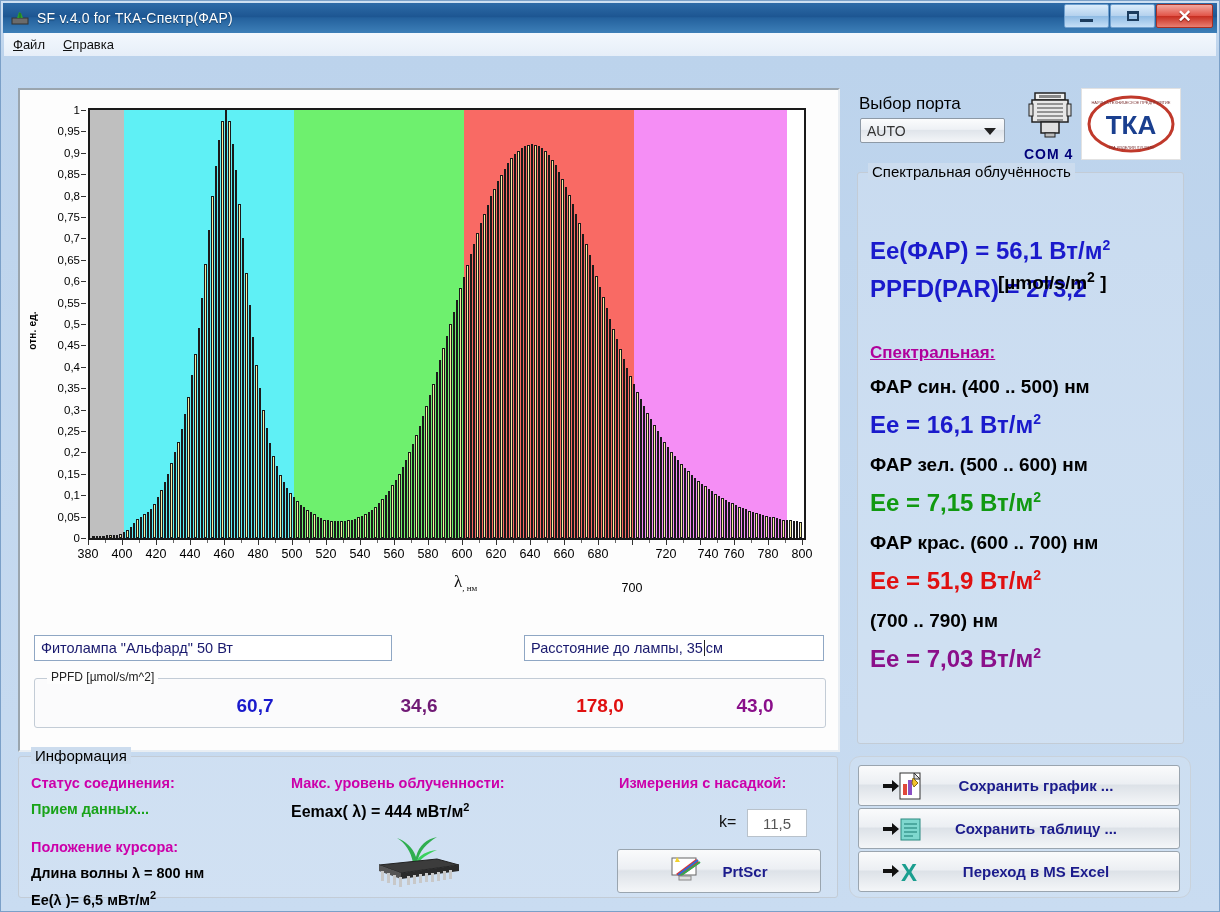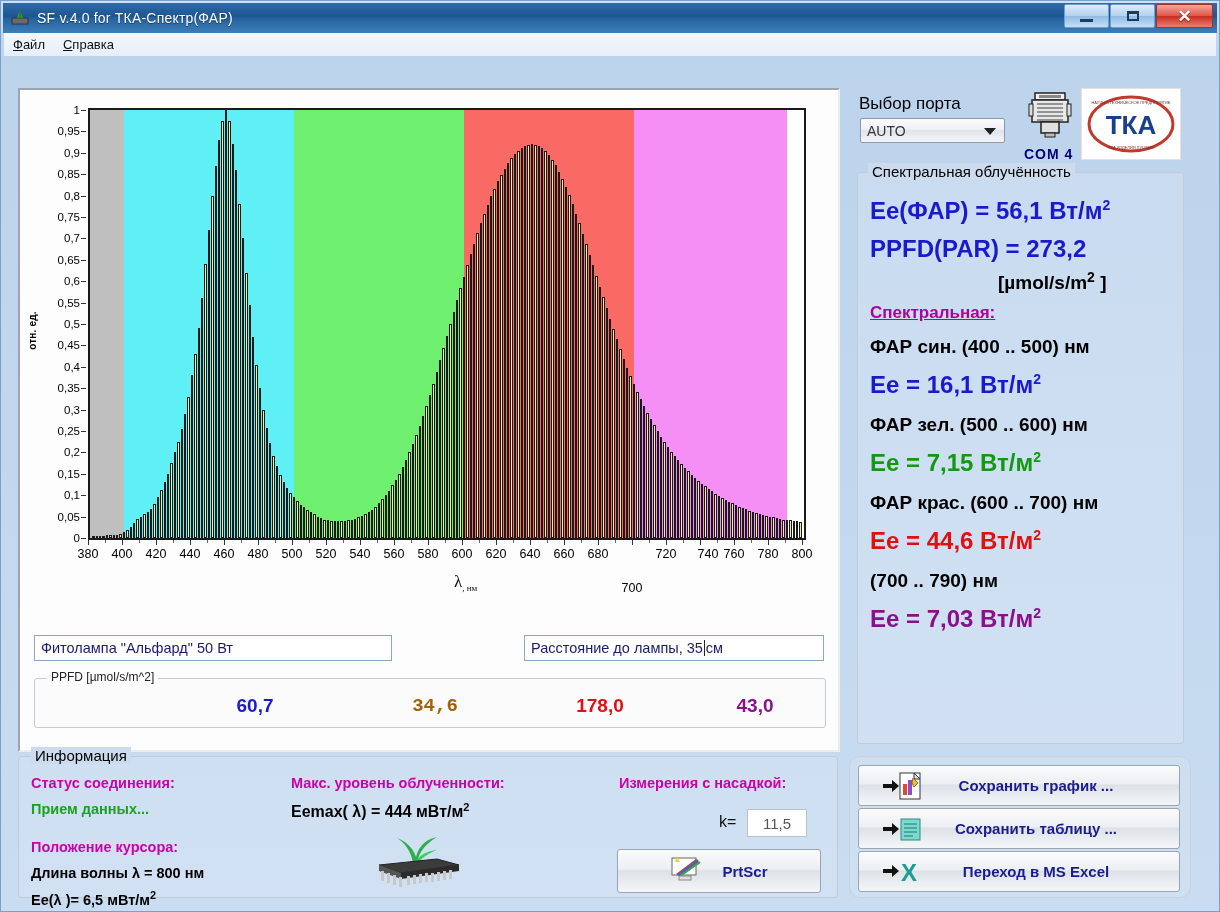--- a/index.html
+++ b/index.html
@@ -104,21 +104,21 @@
   .port-icon{position:absolute;left:178px;top:2px;width:46px;height:48px;}
   .tka-logo{
     position:absolute;left:232px;top:0px;width:98px;height:70px;background:#fff;
     border:1px solid #e2e2e2;display:flex;align-items:center;justify-content:center;
   }
   .group-sp{
     position:absolute;left:8px;top:84px;width:325px;height:570px;
     border:1px solid #c3ccd6;border-radius:3px;background:rgba(255,255,255,0.18);
   }
   .group-sp-title{position:absolute;left:10px;top:-10px;font-size:15px;color:#000;background:#ccdcee;padding:0 4px;}
-  .sp-line{position:absolute;left:12px;white-space:nowrap;}
+  .sp-line{position:absolute;left:12px;white-space:nowrap;margin-top:40px;}
   .big{font-size:24px;font-weight:bold;}
   .mid{font-size:19px;font-weight:bold;color:#000;}
   .sup{font-size:14px;vertical-align:super;font-weight:bold;}
   .subranges{font-size:17px;font-weight:bold;color:#b0009b;text-decoration:underline;}
   .units-line{position:absolute;left:140px;font-size:19px;font-weight:bold;color:#000;}
   
   .infobox{
     position:absolute;left:14px;top:700px;width:818px;height:140px;
     border:1px solid #c3ccd6;border-radius:3px;background:rgba(255,255,255,0.15);
   }
@@ -522,21 +522,21 @@
           <span>Расстояние до лампы, 35</span>
             <span class="caret"></span>
             <span>см</span>
         </div>
       </div>
 
       <div class="ppfdbox">
         <div class="ppfd-legend">PPFD [µmol/s/m^2]</div>
         <div id="ppfdvals">
             <div class="ppfd-val" style="left: 220px; color: rgb(26, 26, 204);">60,7</div>
-            <div class="ppfd-val" style="left: 400px; color: #a16207; font-family: Liberation Mono, monospace;">34,6</div>
+            <div class="ppfd-val" style="left: 384px; color: #701a75;">34,6</div>
             <div class="ppfd-val" style="left: 565px; color: rgb(224, 16, 16);">178,0</div>
             <div class="ppfd-val" style="left: 720px; color: rgb(138, 15, 138);">43,0</div>
           </div>
       </div>
     </div>
 
     <div class="rightpanel">
       <div class="port-label">Выбор порта</div>
       <div class="port-select">
         <span>AUTO</span>
@@ -586,21 +586,21 @@
           <span>Ee = 16,1 Вт/м</span><span class="sup">2</span>
         </div>
 
         <div class="sp-line mid" style="top:241px;">ФАР зел. (500 .. 600) нм</div>
         <div class="sp-line big" style="top:276px;color:#119911;">
           <span>Ee = 7,15 Вт/м</span><span class="sup">2</span>
         </div>
 
         <div class="sp-line mid" style="top:319px;">ФАР крас. (600 .. 700) нм</div>
         <div class="sp-line big" style="top:354px;color:#e01010;">
-          <span>Ee = 44,6 Вт/м</span><span class="sup">2</span>
+          <span>Ee = 51,9 Вт/м</span><span class="sup">2</span>
         </div>
 
         <div class="sp-line mid" style="top:397px;">(700 .. 790) нм</div>
         <div class="sp-line big" style="top:432px;color:#8a0f8a;">
           <span>Ee = 7,03 Вт/м</span><span class="sup">2</span>
         </div>
       </div>
     </div>
 
     <div class="infobox">

